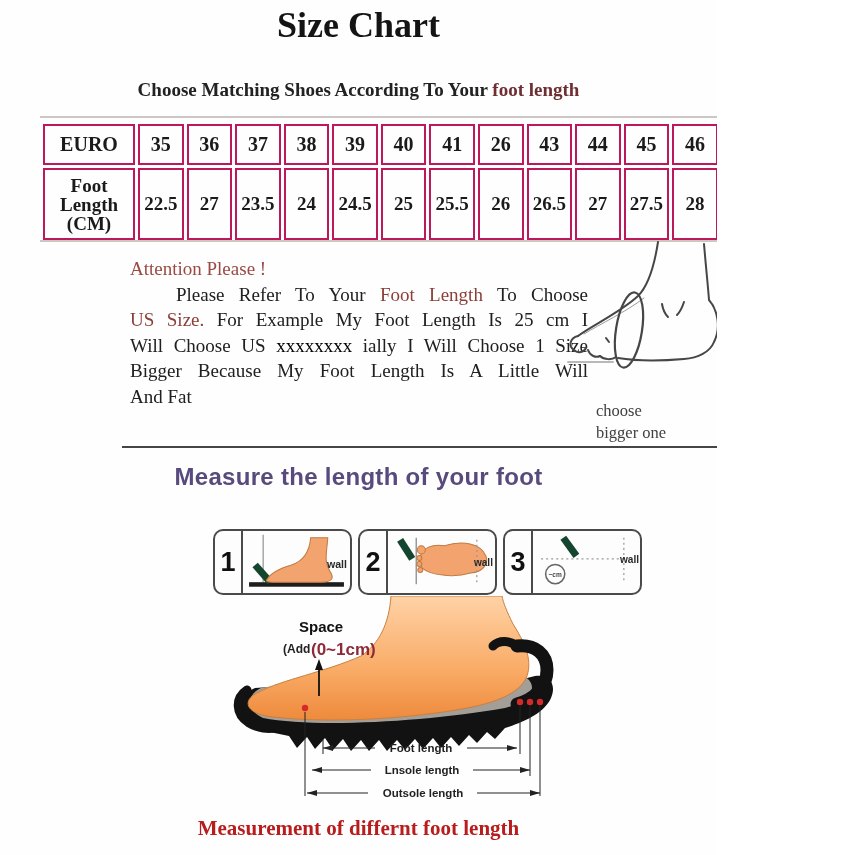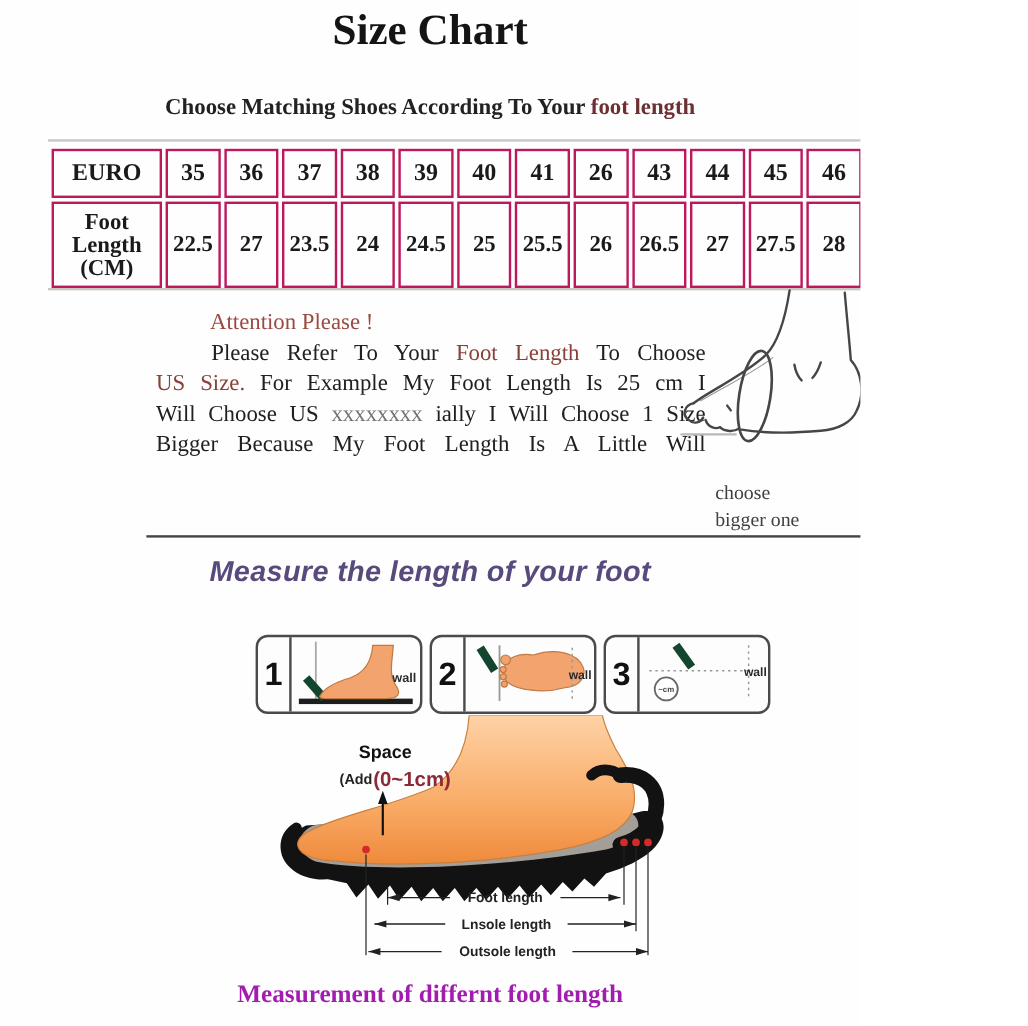--- a/index.html
+++ b/index.html
@@ -13,43 +13,43 @@
   .hairline{height:2px;background:#ccc7c2;}
   
   table.sizes{position:absolute;left:40px;top:121px;width:778px;border-collapse:separate;border-spacing:3px;table-layout:fixed;}
   table.sizes td{border:2px solid #be185d;text-align:center;vertical-align:middle;background:#fefefe;
                  font-weight:700;font-size:19px;padding:0;}
   table.sizes tr.r1 td{height:37px;font-size:20px;}
   table.sizes tr.r2 td{height:68px;}
   td.lbl2{font-size:16px;line-height:19px;margin-left:20px;}
   
   .attention{left:130px;top:256px;width:458px;font-size:19px;line-height:25.5px;color:#202020;}
-  .attention .head{color:#9a4a42;text-align:left;margin-left:45px;}
+  .attention .head{color:#9a4a42;text-align:left;}
   .attention .jline{text-align:justify;text-align-last:justify;}
   .attention .indent{padding-left:46px;}
   .attention .last{text-align:left;}
   .red1{color:#8a4038;}
-  .red2{color:#737373;}
+  .red2{color:#000000;}
   
   .choose-note{left:596px;top:400px;width:130px;font-size:16.5px;line-height:22px;color:#404040;}
   .divider{top:446px;left:122px;width:622px;height:2px;background:#454545;}
   
   .measure-heading{top:463px;left:0;width:100%;text-align:center;font-family:"Liberation Sans",sans-serif;
-                   font-style:italic;font-weight:700;font-size:24px;color:#584a7c;letter-spacing:.3px;}
+                   font-weight:700;font-size:24px;color:#584a7c;letter-spacing:.3px;}
   
   .panels{left:213px;top:529px;display:flex;gap:6px;}
   .panel{width:139px;height:66px;border:2.5px solid #4a4a4a;border-radius:10px;background:#fdfdfd;
          display:flex;align-items:stretch;box-sizing:border-box;}
   .panel .num{width:26px;display:flex;align-items:center;justify-content:center;
               font-family:"Liberation Sans",sans-serif;font-weight:800;font-size:27px;color:#111;
               border-right:2.5px solid #4a4a4a;}
   .panel svg{flex:1;}
   svg text{font-family:"Liberation Sans",sans-serif;}
   
-  .caption{top:816px;left:0;width:100%;text-align:center;font-size:21px;font-weight:700;color:#a21caf;}
+  .caption{top:816px;left:0;width:100%;text-align:center;font-size:21px;font-weight:700;color:#b91c1c;}
 </style>
 </head>
 <body>
 
 <div id="page">
 
   <div class="abs title">Size Chart</div>
 
   <div class="abs subtitle">
     <span>Choose Matching Shoes According To Your </span><span class="accent">foot length</span>
@@ -118,20 +118,21 @@
     </table>
 
   <div class="abs hairline" style="top:240px;left:40px;width:778px;"></div>
 
   <div class="abs attention">
     <div class="head">Attention Please !</div>
     <div class="jline indent"><span>Please Refer To Your </span><span class="red1">Foot Length</span><span> To Choose</span></div>
     <div class="jline"><span class="red1">US Size.</span><span> For Example My Foot Length Is 25 cm I</span></div>
     <div class="jline"><span>Will Choose US </span><span class="red2">xxxxxxxx</span><span> ially I Will Choose 1 Size</span></div>
     <div class="jline"><span>Bigger Because My Foot Length Is A Little Will</span></div>
+    <div class="last"><span>And Fat</span></div>
   </div>
 
   <svg class="abs" style="left:566px;top:238px;" width="200" height="170" viewBox="0 0 200 170">
     <g fill="none" stroke="#464646" stroke-width="2" stroke-linecap="round">
       <path d="M 2,124 L 47,124" stroke="#b9b9b9"></path>
       <path d="M 92,4 C 88,30 82,48 72,58 C 55,74 25,88 12,98"></path>
       <path d="M 78,60 C 60,74 34,86 18,96" stroke="#9a9a9a" stroke-width="1"></path>
       <path d="M 138,6 C 140,30 142,48 143,62 C 152,72 155,90 148,104 C 144,114 132,120 118,121 C 95,123 70,123 52,120"></path>
       <path d="M 12,98 C 4,100 2,108 8,112 C 12,116 18,114 20,110"></path>
       <path d="M 22,112 C 24,118 30,120 34,118"></path>

